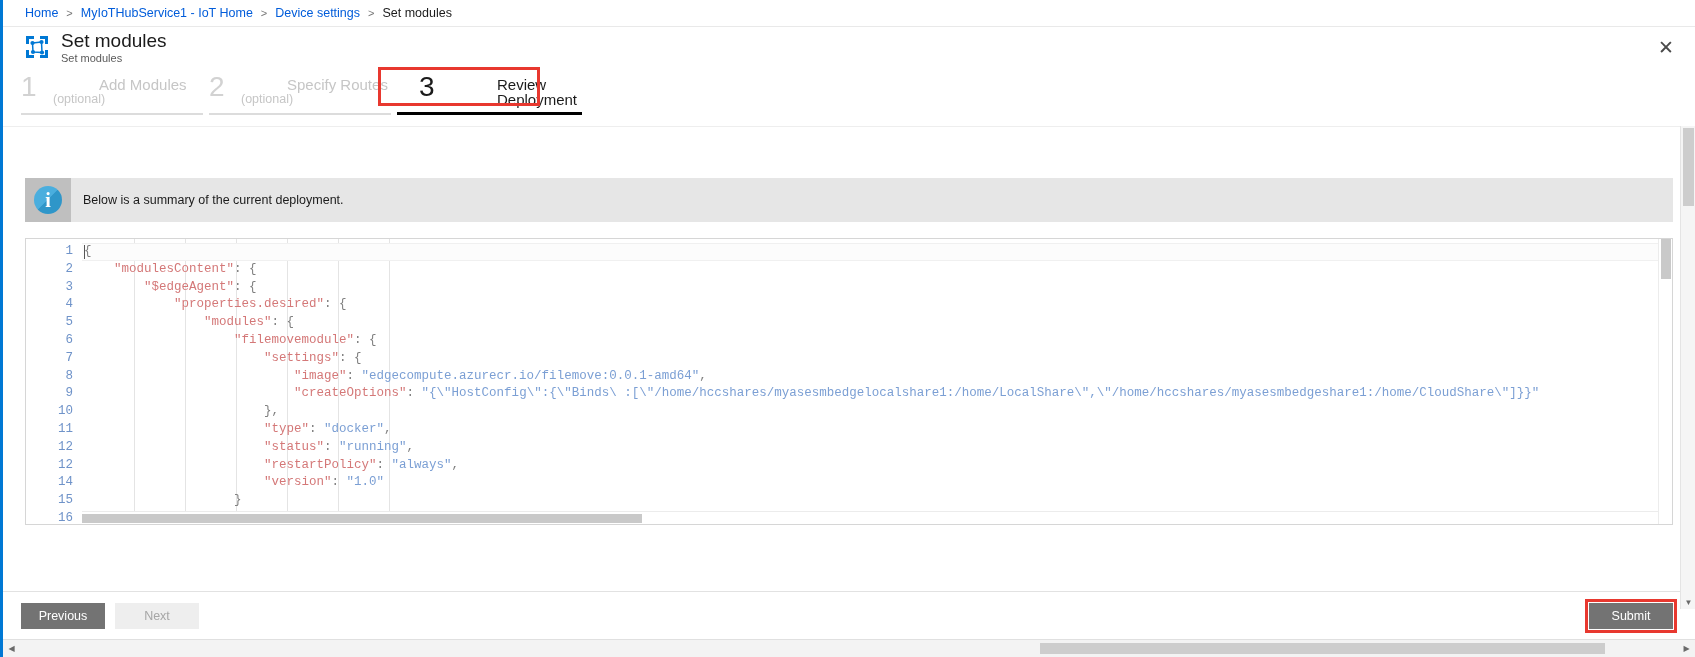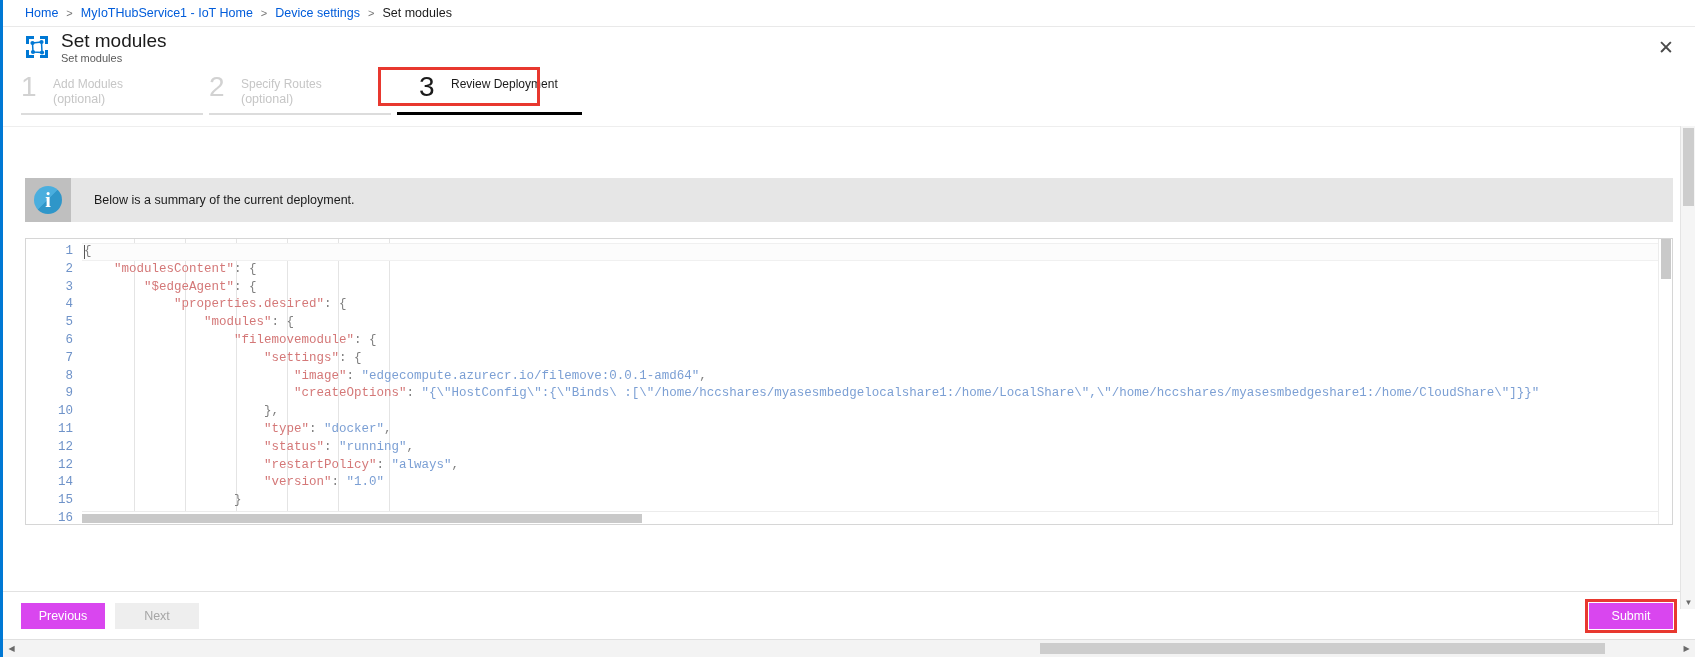--- a/index.html
+++ b/index.html
@@ -98,23 +98,24 @@
     font-size: 28px;
     line-height: 30px;
     color: #d2d2d2;
     font-weight: 300;
     width: 26px;
     flex: 0 0 auto;
   }
   .step-3 .step-num { color: #1b1b1b; }
   .step-labels { padding-top: 5px; padding-left: 6px; }
   .step-label {
-    font-size: 12px;
+    font-size: 15px;
     line-height: 15px;
     color: #c6c6c6;
+    margin-left: 46px;
   }
   .step-sub {
     font-size: 12.5px;
     line-height: 15px;
     color: #c6c6c6;
   }
   .step-3 .step-label { color: #1b1b1b; }
   .step-underline {
     position: absolute;
     left: 0; bottom: 0;
@@ -164,21 +165,21 @@
     color: #ffffff;
     font-family: "Liberation Serif", serif;
     font-size: 20px;
     font-weight: bold;
     display: flex; align-items: center; justify-content: center;
     line-height: 1;
   }
   .info-text {
     font-size: 12.5px;
     color: #1b1b1b;
-    padding-left: 23px;
+    padding-left: 12px;
   }
 
   
   .editor-wrap {
     margin: 16px 22px 0 22px;
     height: 287px;
     border: 1px solid #d6d6d6;
     background: #ffffff;
     position: relative;
     overflow: hidden;
@@ -307,21 +308,21 @@
     height: 26px;
     min-width: 84px;
     border: none;
     font-size: 12.5px;
     font-family: "Liberation Sans", sans-serif;
     cursor: pointer;
     display: inline-flex;
     align-items: center;
     justify-content: center;
   }
-  .btn-primary { background: #d946ef; color: #ffffff; }
+  .btn-primary { background: #737373; color: #ffffff; }
   .btn-disabled { background: #eeeeee; color: #a6a6a6; cursor: default; margin-left: 10px; }
   .footer-right { margin-left: auto; position: relative; padding: 4px; }
   .submit-highlight {
     position: absolute;
     inset: 0;
     border: 3px solid #e8382f;
     pointer-events: none;
   }
 
   

